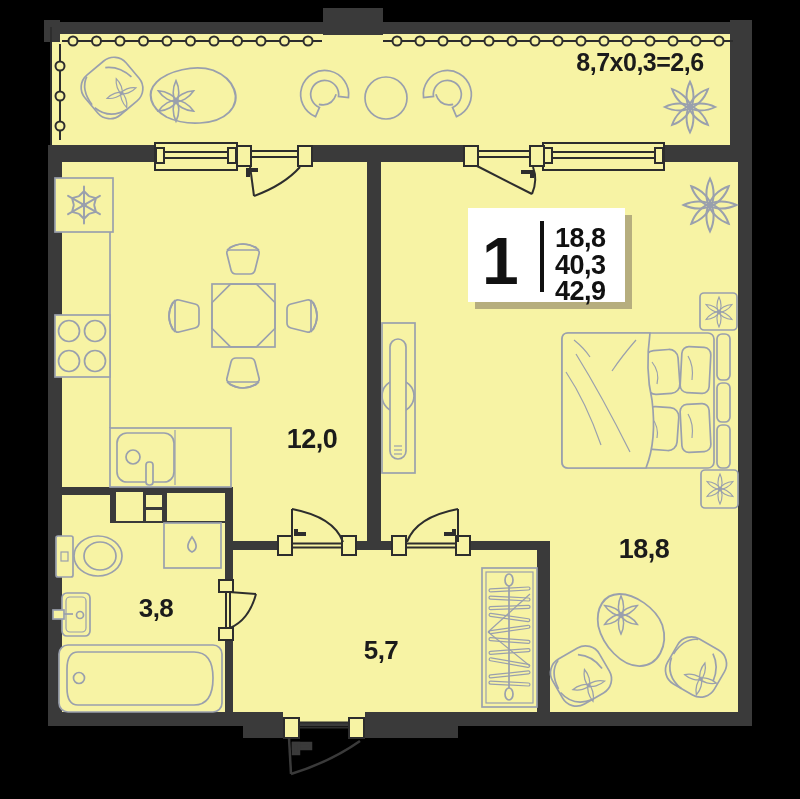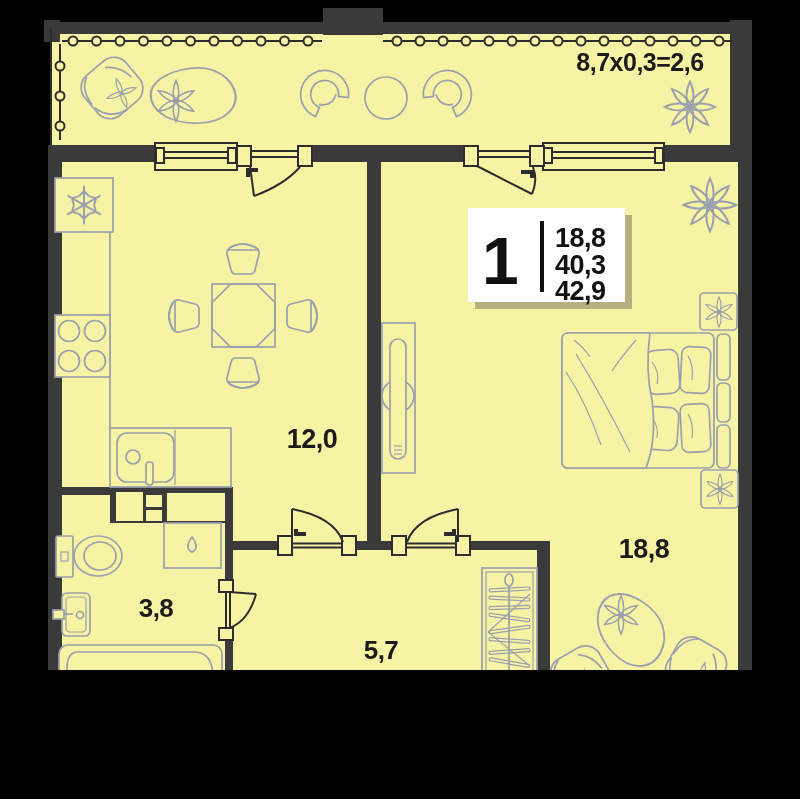--- a/index.html
+++ b/index.html
@@ -1,16 +1,16 @@
 <!DOCTYPE html>
 <html><head>
 <meta charset="utf-8">
 <style>
   html,body{margin:0;padding:0;background:#000;}
-  .stage{position:relative;width:800px;height:670px;background:#000;overflow:hidden;
+  .stage{position:relative;width:800px;height:799px;background:#000;overflow:hidden;
          font-family:"Liberation Sans",sans-serif;}
   svg{position:absolute;left:0;top:0;}
   .wall{fill:#3a3a3a;}
   .floor{fill:#f7f3a4;}
   .fo{fill:#f7f3a4;stroke:#9aa0ad;stroke-width:1.7;}
   .fs{fill:none;stroke:#9aa0ad;stroke-width:1.7;}
   .ft{fill:none;stroke:#9aa0ad;stroke-width:1.2;}
   .sym{stroke:#2d2d2d;stroke-width:2;fill:none;}
   .symf{stroke:#2d2d2d;stroke-width:2;fill:#f7f3a4;}
   .jamb{fill:#f7f3a4;stroke:#2d2d2d;stroke-width:2;}

